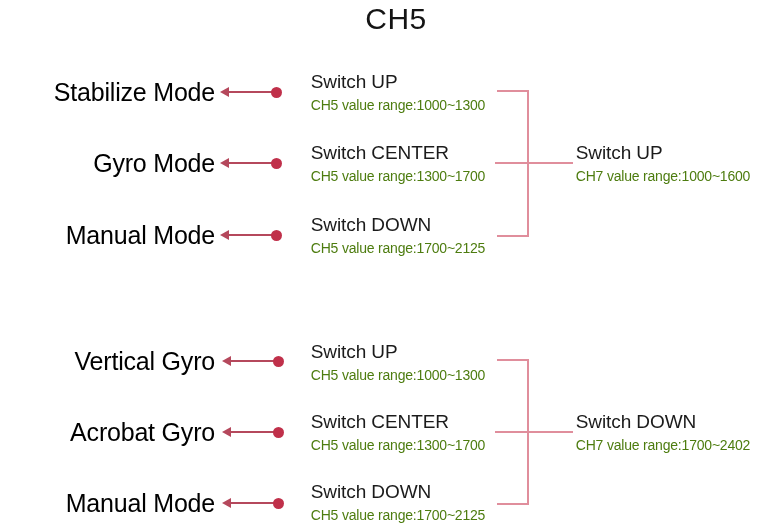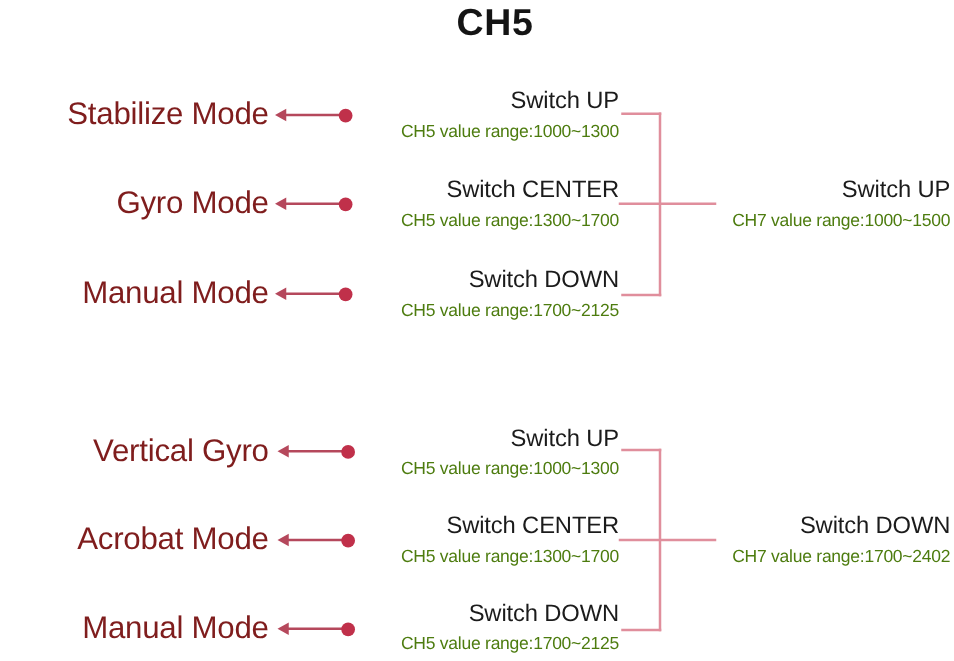--- a/index.html
+++ b/index.html
@@ -16,35 +16,35 @@
     width: 763px;
     height: 529px;
     background: #ffffff;
     overflow: hidden;
   }
 
   
   .col-header {
     position: absolute;
     font-size: 30px;
-    font-weight: 700;
+    font-weight: 400;
     color: #141414;
     letter-spacing: 0.5px;
     text-align: center;
     white-space: nowrap;
     transform: translateX(-50%);
   }
 
   
   .mode-label {
     position: absolute;
     right: 548px;           
     font-size: 25px;
     font-weight: 400;
-    color: #7f1d1d;
+    color: #000000;
     white-space: nowrap;
     text-align: right;
     transform: translateY(-50%);
     letter-spacing: -0.2px;
   }
 
   
   .arrow {
     position: absolute;
     height: 14px;
@@ -77,24 +77,23 @@
     margin-top: -5.5px;
     width: 11px;
     height: 11px;
     border-radius: 50%;
     background: #c0304a;
   }
 
   
   .switch-block {
     position: absolute;
-    text-align: right;
+    text-align: left;
     white-space: nowrap;
     transform: translate(-50%, -50%);
-    margin-left: 10px;
   }
   .switch-block .title {
     font-size: 19px;
     font-weight: 400;
     color: #1b1b1b;
     line-height: 24px;
     letter-spacing: -0.1px;
   }
   .switch-block .range {
     font-size: 14px;
@@ -160,35 +159,35 @@
     <div class="range">CH5 value range:1700~2125</div>
   </div>
 
   <div class="bracket-spine" style="left:527px; top:90px; height:147px;"></div>
   <div class="bracket-stub" style="left:497px; top:90px; width:32px;"></div>
   <div class="bracket-stub mid" style="left:495px; top:162px; width:78px;"></div>
   <div class="bracket-stub" style="left:497px; top:235px; width:32px;"></div>
 
   <div class="switch-block" style="left:663px; top:163px;">
     <div class="title">Switch UP</div>
-    <div class="range">CH7 value range:1000~1500</div>
+    <div class="range">CH7 value range:1000~1600</div>
   </div>
 
   <div class="mode-label" style="top:361px;">Vertical Gyro</div>
   <div class="arrow" style="left:222px; top:361px; width:62px;">
     <span class="head"></span>
     <span class="shaft"></span>
     <span class="dot"></span>
   </div>
   <div class="switch-block" style="left:398px; top:362px;">
     <div class="title">Switch UP</div>
     <div class="range">CH5 value range:1000~1300</div>
   </div>
 
-  <div class="mode-label" style="top:432px;">Acrobat Mode</div>
+  <div class="mode-label" style="top:432px;">Acrobat Gyro</div>
   <div class="arrow" style="left:222px; top:432px; width:62px;">
     <span class="head"></span>
     <span class="shaft"></span>
     <span class="dot"></span>
   </div>
   <div class="switch-block" style="left:398px; top:432px;">
     <div class="title">Switch CENTER</div>
     <div class="range">CH5 value range:1300~1700</div>
   </div>
 

